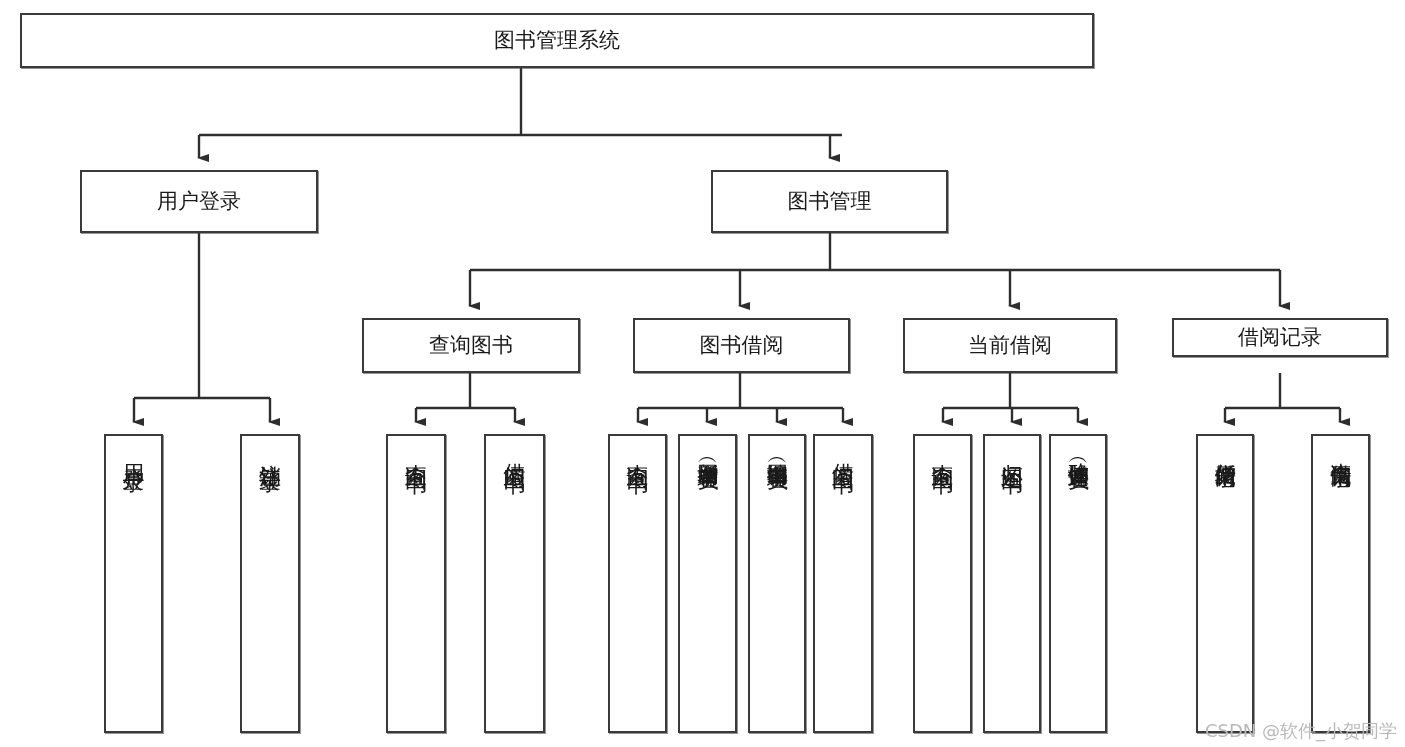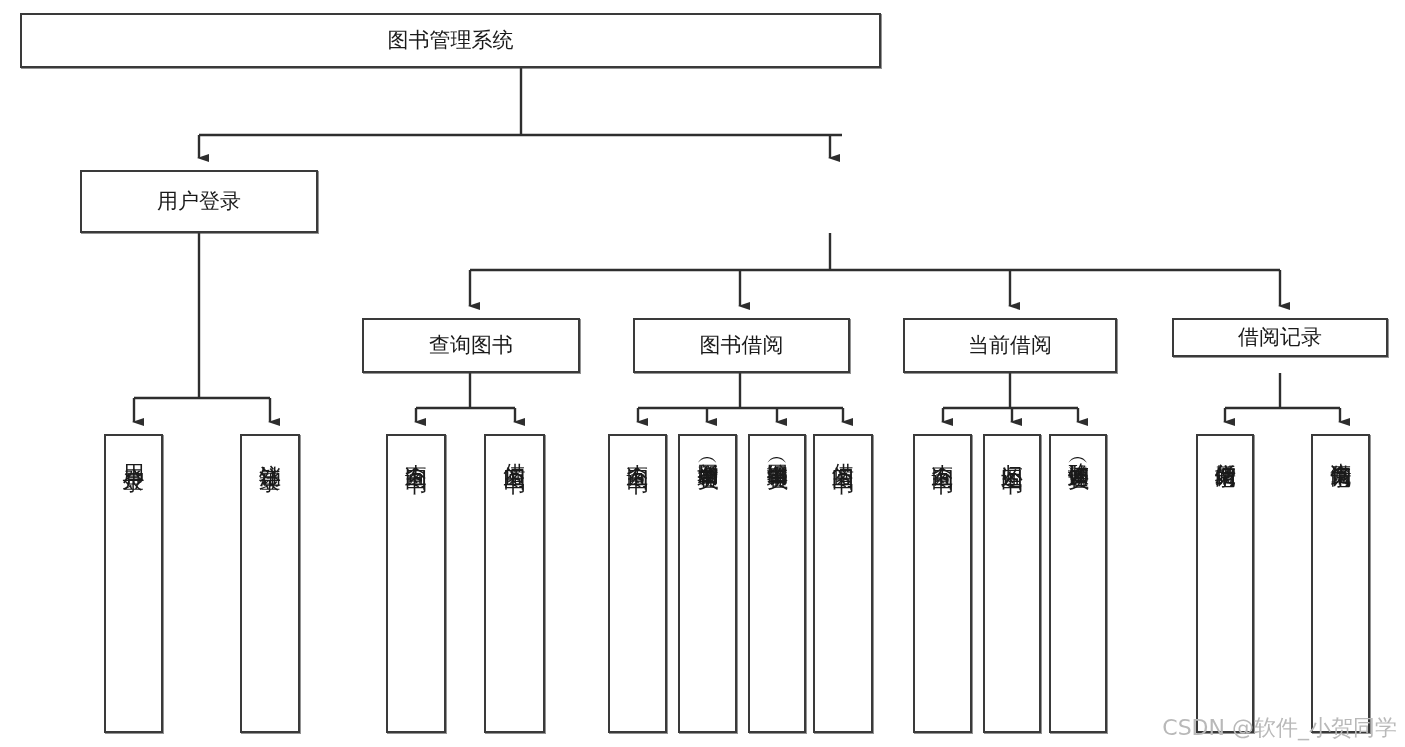--- a/index.html
+++ b/index.html
@@ -59,21 +59,21 @@
     white-space: nowrap;
   }
   .node.vertical.tall-text .label {
     letter-spacing: 1px;
     font-size: 21px;
   }
   #watermark {
     position: absolute;
     right: 8px;
     bottom: 4px;
-    font-size: 22px;
+    font-size: 18px;
     color: #b9b9b9;
     white-space: nowrap;
     user-select: none;
   }
 </style>
 </head>
 <body>
 
 <div id="canvas">
 
@@ -120,26 +120,29 @@
       <path d="M1012,408 L1012,422" marker-end="url(#arrow)"></path>
       <path d="M1078,408 L1078,422" marker-end="url(#arrow)"></path>
 
       <path d="M1280,373 L1280,408"></path>
       <path d="M1225,408 L1340,408"></path>
       <path d="M1225,408 L1225,422" marker-end="url(#arrow)"></path>
       <path d="M1340,408 L1340,422" marker-end="url(#arrow)"></path>
     </g>
   </svg>
 
-  <div class="node horizontal" id="n-root" style="left: 20px; top: 13px; width: 861px; height: 55px;">
+  <div class="node horizontal" id="n-root" style="left: 20px; top: 13px; width: 1074px; height: 55px;">
     <span class="label">图书管理系统</span>
   </div>
 
   <div class="node horizontal" id="n-l1-0" style="left: 80px; top: 170px; width: 238px; height: 63px;">
     <span class="label">用户登录</span>
+  </div>
+  <div class="node horizontal" id="n-l1-1" style="left: 711px; top: 170px; width: 237px; height: 63px;">
+    <span class="label">图书管理</span>
   </div>
 
   <div class="node horizontal" id="n-l2-0" style="left: 362px; top: 318px; width: 218px; height: 55px;">
     <span class="label">查询图书</span>
   </div>
   <div class="node horizontal" id="n-l2-1" style="left: 633px; top: 318px; width: 217px; height: 55px;">
     <span class="label">图书借阅</span>
   </div>
   <div class="node horizontal" id="n-l2-2" style="left: 903px; top: 318px; width: 214px; height: 55px;">
     <span class="label">当前借阅</span>

